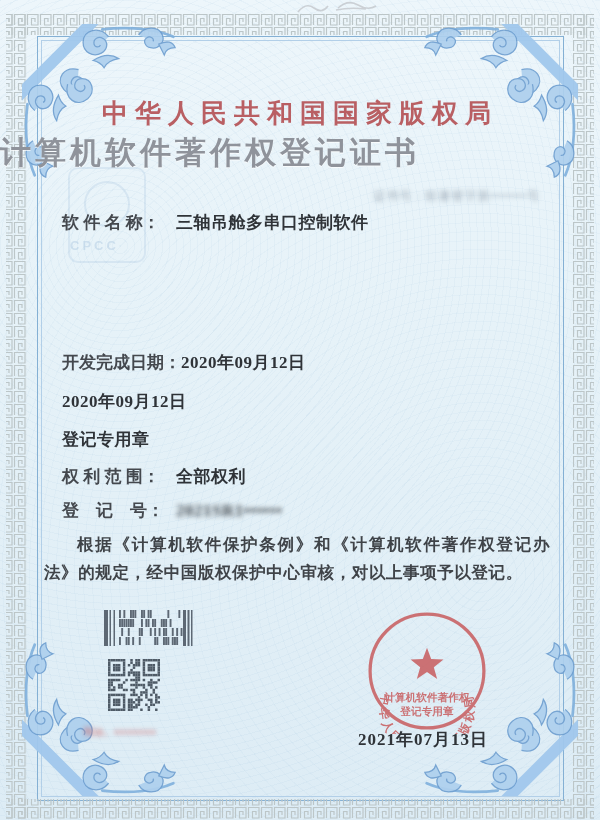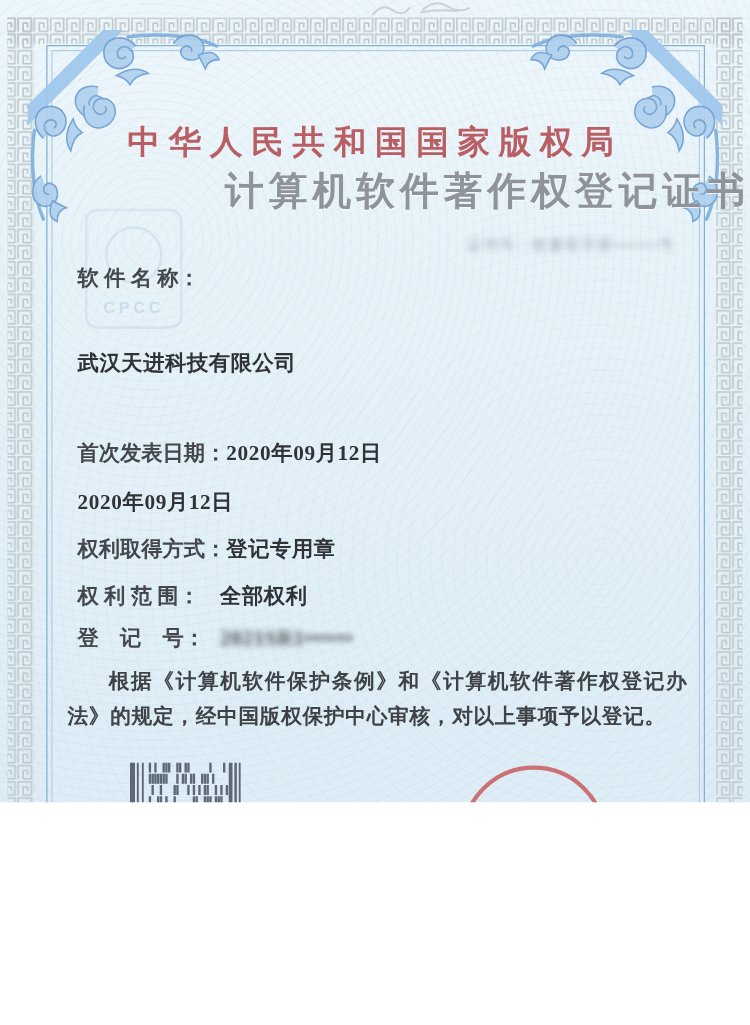--- a/index.html
+++ b/index.html
@@ -1,17 +1,17 @@
 <!DOCTYPE html>
 <html><head>
 <meta charset="utf-8">
 <style>
   html,body{margin:0;padding:0;background:#ffffff;}
   .page{
-    position:relative;width:600px;height:642px;overflow:hidden;
+    position:relative;width:600px;height:820px;overflow:hidden;
     background:linear-gradient(180deg,#edf6fb 0%,#e6f2f8 40%,#ddecf5 100%);
     font-family:"Liberation Serif","DejaVu Serif",serif;
   }
   
   .page::before{
     content:"";position:absolute;inset:0;z-index:0;pointer-events:none;
     background-image:
       repeating-radial-gradient(circle at 20% 30%, rgba(130,175,210,.07) 0 1px, transparent 1px 7px),
       repeating-radial-gradient(circle at 80% 70%, rgba(130,175,210,.06) 0 1px, transparent 1px 9px);
   }
@@ -21,54 +21,54 @@
     border:1.5px solid #84b0d4;
   }
   .frame-inner{position:absolute;inset:3px;border:1px solid #b2cfe8;}
   .content{position:absolute;inset:0;z-index:3;}
 
   .authority{
     position:absolute;top:96px;left:0;right:0;text-align:center;
     font-size:26px;font-weight:700;letter-spacing:7px;color:#b95f63;
   }
   .cert-title{
-    position:absolute;top:132px;left:0;right:0;text-align:right;
+    position:absolute;top:132px;left:0;right:0;text-align:left;
     font-size:31px;font-weight:700;letter-spacing:4px;color:#8f939b;
     text-shadow:0 1px 0 rgba(255,255,255,.7);
   }
   .certno{
     position:absolute;top:188px;right:60px;font-size:12px;color:#8d99a6;
     letter-spacing:1px;
   }
   .redacted{filter:blur(2.4px);opacity:.85;}
 
   .watermark{
     position:absolute;left:68px;top:167px;width:74px;height:92px;
     border:2px solid rgba(125,165,205,.30);border-radius:10px;opacity:.55;
     filter:blur(.4px);
   }
   .watermark .wm-circle{
     position:absolute;left:14px;top:12px;width:42px;height:42px;border-radius:50%;
     border:2px solid rgba(125,165,205,.32);
   }
   .wm-text{
-    position:absolute;bottom:8px;left:0;right:0;text-align:center;
+    position:absolute;bottom:8px;left:0;right:0;text-align:left;
     font-family:"Liberation Sans","DejaVu Sans",sans-serif;
     font-size:13px;letter-spacing:3px;color:rgba(125,165,205,.45);font-weight:700;
   }
 
   .fields{position:absolute;left:62px;top:212px;right:46px;height:320px;}
   .row{position:absolute;left:0;right:0;display:flex;align-items:flex-start;
     font-size:17px;font-weight:700;color:#3c4046;line-height:21px;}
   .lbl{flex:0 0 114px;color:#44484e;white-space:nowrap;}
   .val{margin-left:0px;color:#2f3338;letter-spacing:.5px;}
   .val2{display:block;}
 
   .statement{
-    position:absolute;left:54px;right:50px;top:531px;
+    position:absolute;left:44px;right:50px;top:531px;
     font-size:16.5px;font-weight:700;color:#3f4348;line-height:28px;
     text-indent:2em;letter-spacing:.6px;text-align:justify;
   }
 
   .barcode{position:absolute;left:104px;top:610px;width:96px;height:36px;}
   .qrcode{position:absolute;left:108px;top:659px;width:52px;height:52px;}
   .serial{
     position:absolute;left:84px;top:724px;font-size:13px;letter-spacing:1.5px;
     color:#cf6f6f;font-weight:700;
     font-family:"Liberation Sans","DejaVu Sans",sans-serif;
@@ -145,34 +145,33 @@
 
     <div class="watermark">
       <div class="wm-circle"></div>
       <div class="wm-text">CPCC</div>
     </div>
 
     <div class="fields">
       <div class="row" style="top:0">
         <span class="lbl">软 件 名 称：</span>
         <span class="val">
+          <span>三轴吊舱多串口控制软件</span>
         </span>
       </div>
       <div class="row" style="top:68px">
-        <span class="val">武汉天进科技有限公司</span>
       </div>
       <div class="row" style="top:140px">
-        <span class="lbl">首次发表日期：</span>
+        <span class="lbl">开发完成日期：</span>
         <span class="val">2020年09月12日</span>
       </div>
       <div class="row" style="top:179px">
         <span class="val">2020年09月12日</span>
       </div>
       <div class="row" style="top:217px">
-        <span class="lbl">权利取得方式：</span>
         <span class="val">登记专用章</span>
       </div>
       <div class="row" style="top:254px">
         <span class="lbl">权 利 范 围：</span>
         <span class="val">全部权利</span>
       </div>
       <div class="row" style="top:288px">
         <span class="lbl">登　记　号：</span>
         <span class="val redacted">2021SR1••••••</span>
       </div>

